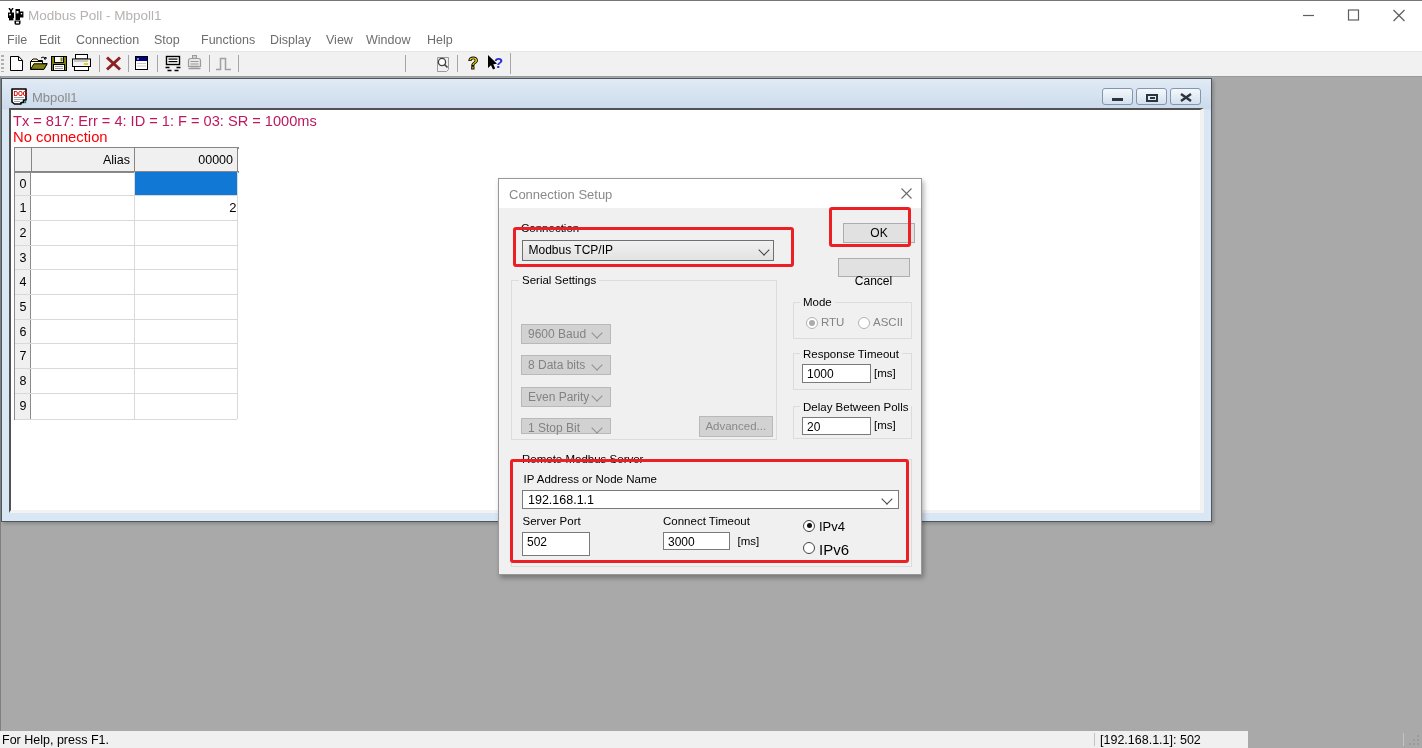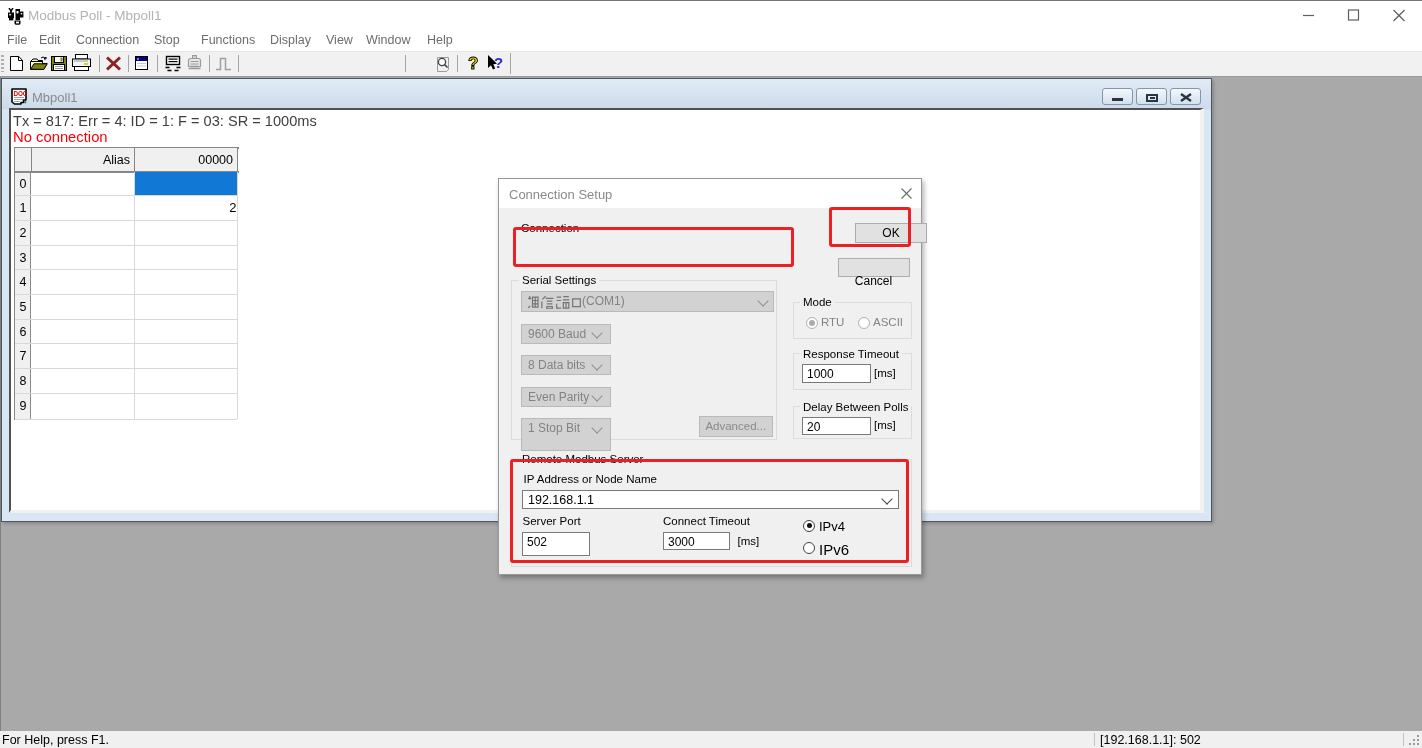--- a/index.html
+++ b/index.html
@@ -15,21 +15,21 @@
 .mi{position:absolute;top:3px;font-size:12.5px;color:#6d6d6d;}
 #toolbar{left:0;top:51px;width:1422px;height:24px;background:#f1f1f1;border-top:1px solid #e6e6e6;border-bottom:2px solid #9b9b9b;box-sizing:content-box;}
 .tsep{position:absolute;top:4px;width:1px;height:17px;background:#a6a6a6;}
 .tnum{position:absolute;top:4px;font-size:14px;font-weight:bold;color:#0c0c0c;margin-top:32px;}
 #mdi{left:0;top:77px;width:1422px;height:654px;background:#a9a9a9;border-left:1px solid #808080;box-sizing:border-box;}
 
 #child{left:1px;top:78px;width:1211px;height:444px;background:linear-gradient(#e1ebf6,#ccdaeb 30px,#d9e6f4 31px);border:1px solid #4e565e;box-sizing:border-box;box-shadow:2px 2px 3px rgba(0,0,0,0.18);}
 #childtitle{left:30px;top:11px;font-size:13px;color:#8b8b8b;}
 .cbtn{position:absolute;top:9px;width:31px;height:17px;border:1px solid #8296ad;border-radius:3px;background:linear-gradient(#f4f8fc,#d3e0ee);box-sizing:border-box;}
 #client{left:7px;top:29px;width:1195px;height:405px;background:#fff;border-style:solid;border-color:#515151 #f2f2f2 #f2f2f2 #515151;border-width:2px 4px 3px 2px;box-sizing:border-box;}
-#txline{left:2px;top:3px;font-size:14.6px;color:#404040;}
+#txline{left:2px;top:3px;font-size:14.6px;color:#be185d;}
 #nocon{left:2px;top:19px;font-size:14.8px;color:#fb0007;}
 
 #grid{left:3px;top:36.5px;width:261px;height:273px;}
 .hcell{position:absolute;background:#f0f0f0;border:1.5px solid #868686;box-sizing:border-box;font-size:12.5px;color:#000;}
 .rowhdr{position:absolute;left:1px;width:16px;height:24.7px;box-sizing:border-box;font-size:12.5px;color:#000;text-align:center;padding-top:5px;}
 .rline{position:absolute;left:1px;width:222px;height:1px;background:#d9d9d9;}
 
 #dialog{left:498px;top:178px;width:424px;height:397px;background:#f0f0f0;border:1px solid #989898;box-sizing:border-box;box-shadow:2px 3px 5px rgba(0,0,0,0.3);}
 #dtitle{left:0;top:0;width:422px;height:29px;background:#fff;}
 #dtitletext{left:10px;top:8px;font-size:13px;color:#8a8a8a;}
@@ -43,21 +43,21 @@
 .chev{position:absolute;width:7px;height:7px;border-left:1.6px solid #444;border-bottom:1.6px solid #444;transform:rotate(-45deg);}
 .chevg{position:absolute;width:7px;height:7px;border-left:1.6px solid #909090;border-bottom:1.6px solid #909090;transform:rotate(-45deg);}
 .btn{position:absolute;background:#e1e1e1;border:1px solid #adadad;box-sizing:border-box;font-size:12px;color:#000;text-align:center;}
 .dbtn{position:absolute;background:#d2d2d2;border:1px solid #b9b9b9;box-sizing:border-box;font-size:11.5px;color:#8a8a8a;text-align:center;}
 .input{position:absolute;background:#fff;border:1px solid #7a7a7a;box-sizing:border-box;font-size:12px;color:#000;}
 .input .tx{position:absolute;left:4px;top:2px;}
 .wcombo{position:absolute;background:#fff;border:1px solid #7a7a7a;box-sizing:border-box;font-size:12.5px;color:#000;text-align:center;}
 .radio{position:absolute;width:12px;height:12px;border-radius:50%;box-sizing:border-box;background:#fff;}
 .redrect{position:absolute;border:3px solid #ec2024;border-radius:3px;box-sizing:border-box;}
 
-#status{left:0;top:731px;width:1422px;height:17px;background:#f0f0f0;font-size:12.5px;color:#000;}
+#status{left:0;top:731px;width:1248px;height:17px;background:#f0f0f0;font-size:12.5px;color:#000;}
 </style>
 </head>
 <body>
 
 <div class="ab" id="titlebar"></div>
 <div class="ab" id="apptitle">Modbus Poll - Mbpoll1</div>
 <svg class="ab" style="left:7px;top:8px" width="19" height="17" viewBox="0 0 19 17">
   <path d="M2 0 l2 3 2-3" stroke="#000" stroke-width="1.4" fill="none"></path>
   <rect x="3.2" y="2" width="1.6" height="3" fill="#000"></rect>
   <rect x="1" y="4.5" width="6" height="5.5" fill="#000"></rect>
@@ -258,51 +258,43 @@
 
 <div class="ab" id="dialog">
  <div class="ab" id="dtitle"></div>
  <div class="ab" id="dtitletext">Connection Setup</div>
  <svg class="ab" style="left:402px;top:9px" width="11" height="11" viewBox="0 0 11 11">
   <line x1="0.5" y1="0.5" x2="10.5" y2="10.5" stroke="#6a6a6a" stroke-width="1.1"></line>
   <line x1="10.5" y1="0.5" x2="0.5" y2="10.5" stroke="#6a6a6a" stroke-width="1.1"></line>
  </svg>
 
  <div class="lbl" style="left:22px;top:42.5px">Connection</div>
-
- <div class="btn" style="left:356px;top:43.5px;width:72px;height:20px;padding-top:2px">OK</div>
+ <div class="combo" style="left:22.5px;top:61px;width:252.5px;height:20.5px">
+      <span class="tx">Modbus TCP/IP</span>
+      <span class="chev" style="left:237px;top:4.5px"></span>
+    </div>
+
+ <div class="btn" style="left:344px;top:43.5px;width:72px;height:20px;padding-top:2px">OK</div>
  <div class="btn" style="left:338.5px;top:78.5px;width:72px;height:19.5px;padding-top:15px">Cancel</div>
 
  <div class="grp" style="left:11.5px;top:101px;width:266px;height:160px"></div>
  <div class="glabel" style="left:20px;top:94.5px">Serial Settings</div>
- <div class="dcombo" style="left:22px;top:112px;width:252.5px;height:21px">
-  <svg style="position:absolute;left:5px;top:3px" width="55" height="14.3" viewBox="0 0 50 13">
-   <g stroke="#757575" stroke-width="1.1" fill="none">
-    <path d="M1 3 h3 M2.5 1 v3 M1 11.5 l2-1.5 M5 2 h5 v9 h-5 z M5 5 h5 M5 8 h5 M7.5 2 v9"></path>
-    <path d="M14 4 l3-3 M13.5 12 V6 M17 3 h7 M18 5.5 h5 M18 8 h5 M18 10.5 h5 v2 h-5 z"></path>
-    <path d="M27 2 h4 M27 5 h4 M27 8 v4 h4 M33 1.5 h5 M32.5 4.5 h6 M33 7 h5 v5 h-5 z M35.5 7 v5"></path>
-    <path d="M41.5 3.5 h7 v7 h-7 z"></path>
-   </g>
-  </svg>
-  <span class="tx" style="left:60px">(COM1)</span>
-      <span class="chevg" style="left:237px;top:5px"></span>
-    </div>
  <div class="dcombo" style="left:22px;top:144.5px;width:90px;height:20px">
       <span class="tx">9600 Baud</span>
       <span class="chevg" style="left:71px;top:4.5px"></span>
     </div>
  <div class="dcombo" style="left:22px;top:176px;width:90px;height:20px">
       <span class="tx">8 Data bits</span>
       <span class="chevg" style="left:71px;top:4.5px"></span>
     </div>
  <div class="dcombo" style="left:22px;top:207.5px;width:90px;height:20px">
       <span class="tx">Even Parity</span>
       <span class="chevg" style="left:71px;top:4.5px"></span>
     </div>
- <div class="dcombo" style="left:22px;top:239px;width:90px;height:33px">
+ <div class="dcombo" style="left:22px;top:239px;width:90px;height:16px">
       <span class="tx">1 Stop Bit</span>
       <span class="chevg" style="left:71px;top:4.5px"></span>
     </div>
  <div class="dbtn" style="left:200px;top:237px;width:73.5px;height:20.5px;padding-top:3px">Advanced...</div>
 
  <div class="grp" style="left:294px;top:122.5px;width:119px;height:37px"></div>
  <div class="glabel" style="left:301px;top:116.5px">Mode</div>
  <div class="radio" style="left:306.5px;top:137.5px;border:1px solid #b2b2b2"></div>
  <div class="ab" style="left:309.5px;top:140.5px;width:6px;height:6px;border-radius:50%;background:#ababab"></div>
  <span class="lbl" style="left:322px;top:137px;color:#838383">RTU</span>

